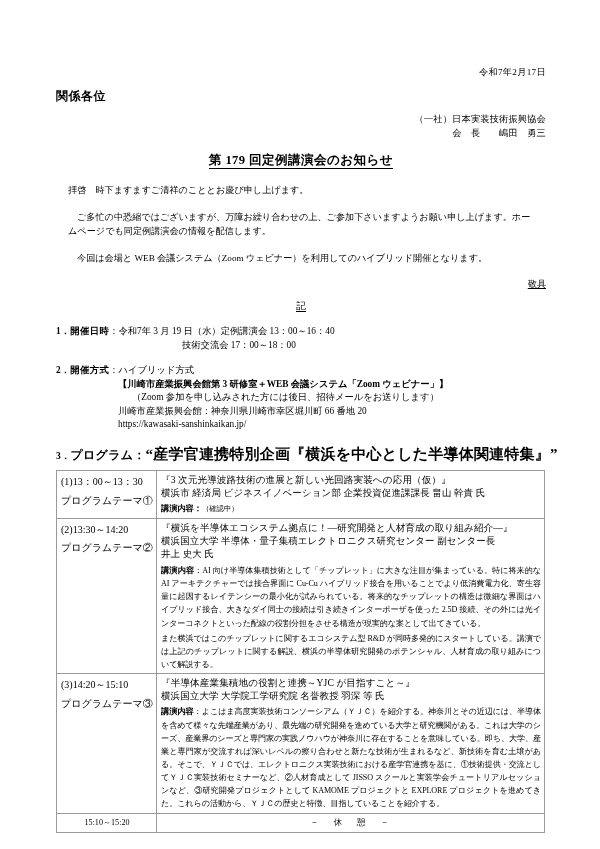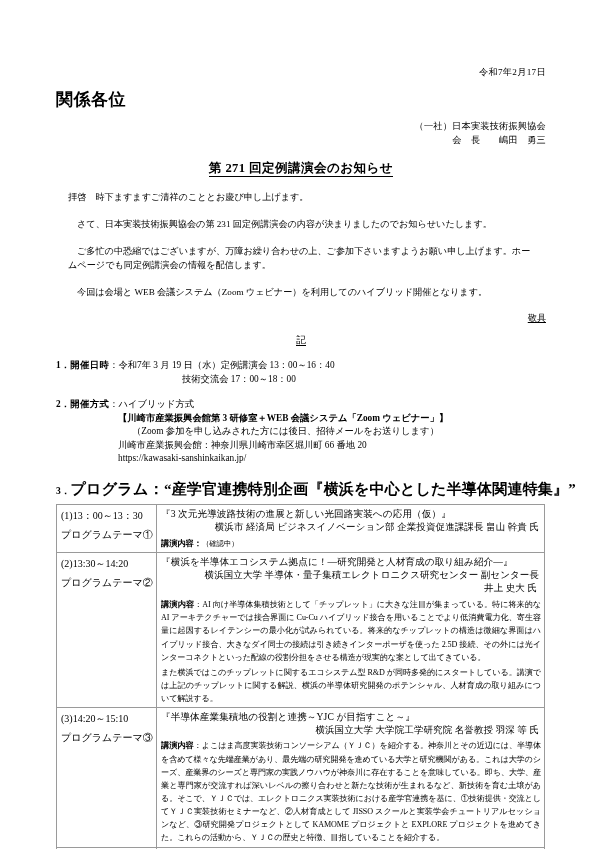--- a/index.html
+++ b/index.html
@@ -33,21 +33,21 @@
 
   
   .date-line {
     text-align: right;
     margin-top: 66px;
     font-size: 9.2px;
     letter-spacing: .3px;
   }
   .addressee {
     font-weight: bold;
-    font-size: 17px;
+    font-size: 12px;
     letter-spacing: .5px;
     margin-top: 9px;
   }
   .sender-block {
     text-align: right;
     margin-top: 7px;
     font-size: 9.2px;
     letter-spacing: .2px;
   }
   .sender-block div + div { margin-top: 1px; }
@@ -115,21 +115,21 @@
   .ind-3 { padding-left: 76px; }
   .ind-4 { padding-left: 62px; }
   .bold { font-weight: bold; }
 
   .prog-head {
     margin-top: 13px;
     font-size: 11.2px;
     white-space: nowrap;
   }
   .prog-head .prog-num { font-weight: bold; font-size: 9.6px; }
-  .prog-head .prog-lab { font-weight: bold; font-size: 15px; letter-spacing: .3px;}
+  .prog-head .prog-lab { font-weight: bold; font-size: 12px; letter-spacing: .3px;}
   .prog-head .prog-title {
     font-weight: bold;
     font-size: 15px;
     letter-spacing: .2px;
   }
 
   
   table.program {
     margin-top: 4px;
     border-collapse: collapse;
@@ -154,21 +154,20 @@
     font-size: 8.7px;
     line-height: 1.43;
     padding: 2px 5px 3px 6px;
   }
   .talk-title {
     font-size: 9.6px;
     letter-spacing: .1px;
     white-space: nowrap;
   }
   .speaker {
-    text-align: right;
     font-size: 9.5px;
     letter-spacing: .1px;
     padding-right: 2px;
     white-space: nowrap;
   }
   .speaker.sp2 { padding-right: 4px; }
   .abstract {
     font-size: 8.1px;
     line-height: 1.62;
     text-align: justify;
@@ -205,26 +204,25 @@
     <div class="date-line">令和7年2月17日</div>
 
     <div class="addressee">関係各位</div>
 
     <div class="sender-block">
       <div>（一社）日本実装技術振興協会</div>
       <div class="sender-name">会　長　　嶋田　勇三</div>
     </div>
 
     <div class="doc-title">
-      <span>第 271 回定例講演会のお知らせ</span>
+      <span>第 179 回定例講演会のお知らせ</span>
     </div>
 
     <div class="greeting">
       <p>拝啓　時下ますますご清祥のこととお慶び申し上げます。</p>
-      <p class="indent">さて、日本実装技術振興協会の第 231 回定例講演会の内容が決まりましたのでお知らせいたします。</p>
       <p class="indent">ご多忙の中恐縮ではございますが、万障お繰り合わせの上、ご参加下さいますようお願い申し上げます。ホームページでも同定例講演会の情報を配信します。</p>
       <p class="indent">今回は会場と WEB 会議システム（Zoom ウェビナー）を利用してのハイブリッド開催となります。</p>
     </div>
 
     <div class="keigu">敬具</div>
 
     <div class="ki">
       <span>記</span>
     </div>
 

